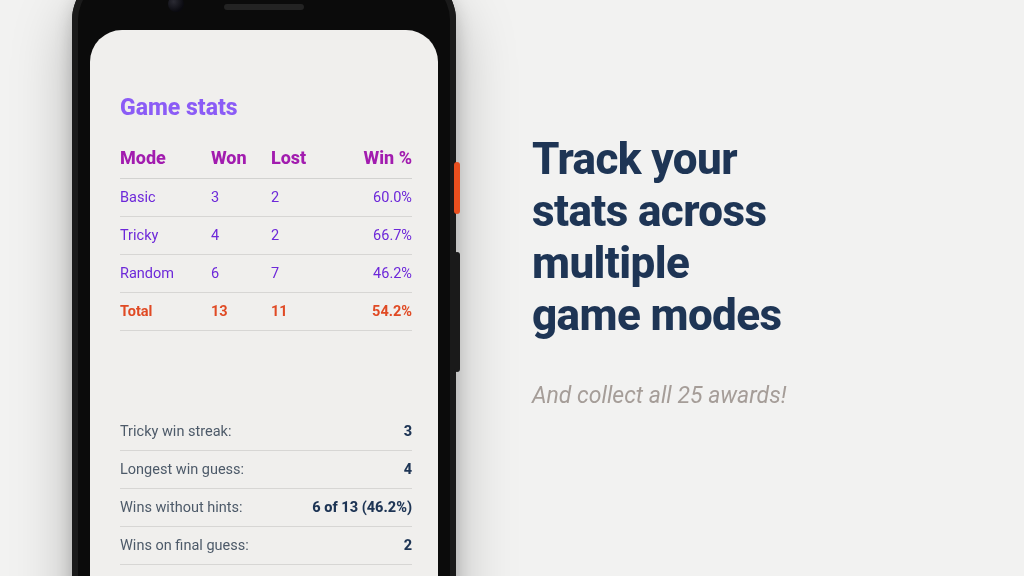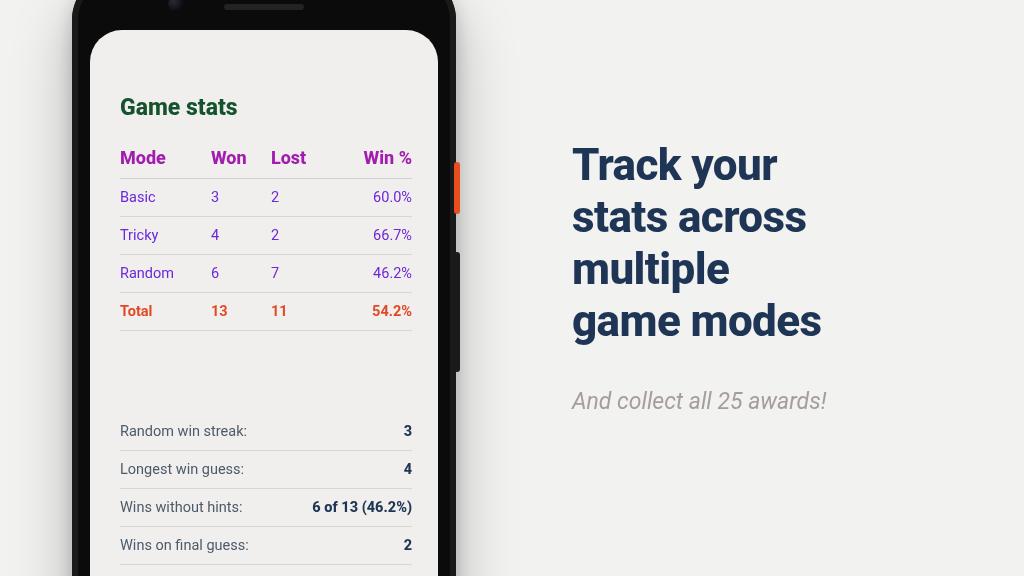--- a/index.html
+++ b/index.html
@@ -50,21 +50,21 @@
     bottom: 56px;
     background: #f0efed;
     border-radius: 32px 32px 30px 30px;
     overflow: hidden;
     padding: 64px 26px 0 30px;
     color: #29384a;
   }
   .screen-title {
     font-weight: 800;
     font-size: 23px;
-    color: #14532d;
+    color: #8b5cf6;
     margin-bottom: 18px;
   }
   table.stats {
     width: 100%;
     border-collapse: collapse;
     font-size: 14.5px;
   }
   table.stats th {
     text-align: left;
     font-weight: 800;
@@ -92,23 +92,22 @@
     border-bottom: 1px solid rgba(0,0,0,0.10);
     font-size: 14.5px;
     color: #4d5a69;
   }
   .kv .val { font-weight: 800; color: #1e3555; }
 
   
   .headline {
     position: absolute;
     left: 532px;
-    top: 140px;
+    top: 134px;
     width: 440px;
-    margin-left: 40px;
   }
   .headline h1 {
     font-weight: 800;
     font-size: 44px;
     line-height: 1.18;
     color: #1e3555;
     letter-spacing: -0.6px;
   }
   .sub {
     margin-top: 40px;
@@ -164,21 +163,21 @@
             <td>13</td>
             <td>11</td>
             <td class="win">54.2%</td>
           </tr>
         </tbody>
       </table>
 
       <div class="gap"></div>
 
       <div class="kv">
-        <span>Random win streak:</span>
+        <span>Tricky win streak:</span>
         <span class="val">3</span>
       </div>
       <div class="kv">
         <span>Longest win guess:</span>
         <span class="val">4</span>
       </div>
       <div class="kv">
         <span>Wins without hints:</span>
         <span class="val">6 of 13 (46.2%)</span>
       </div>

